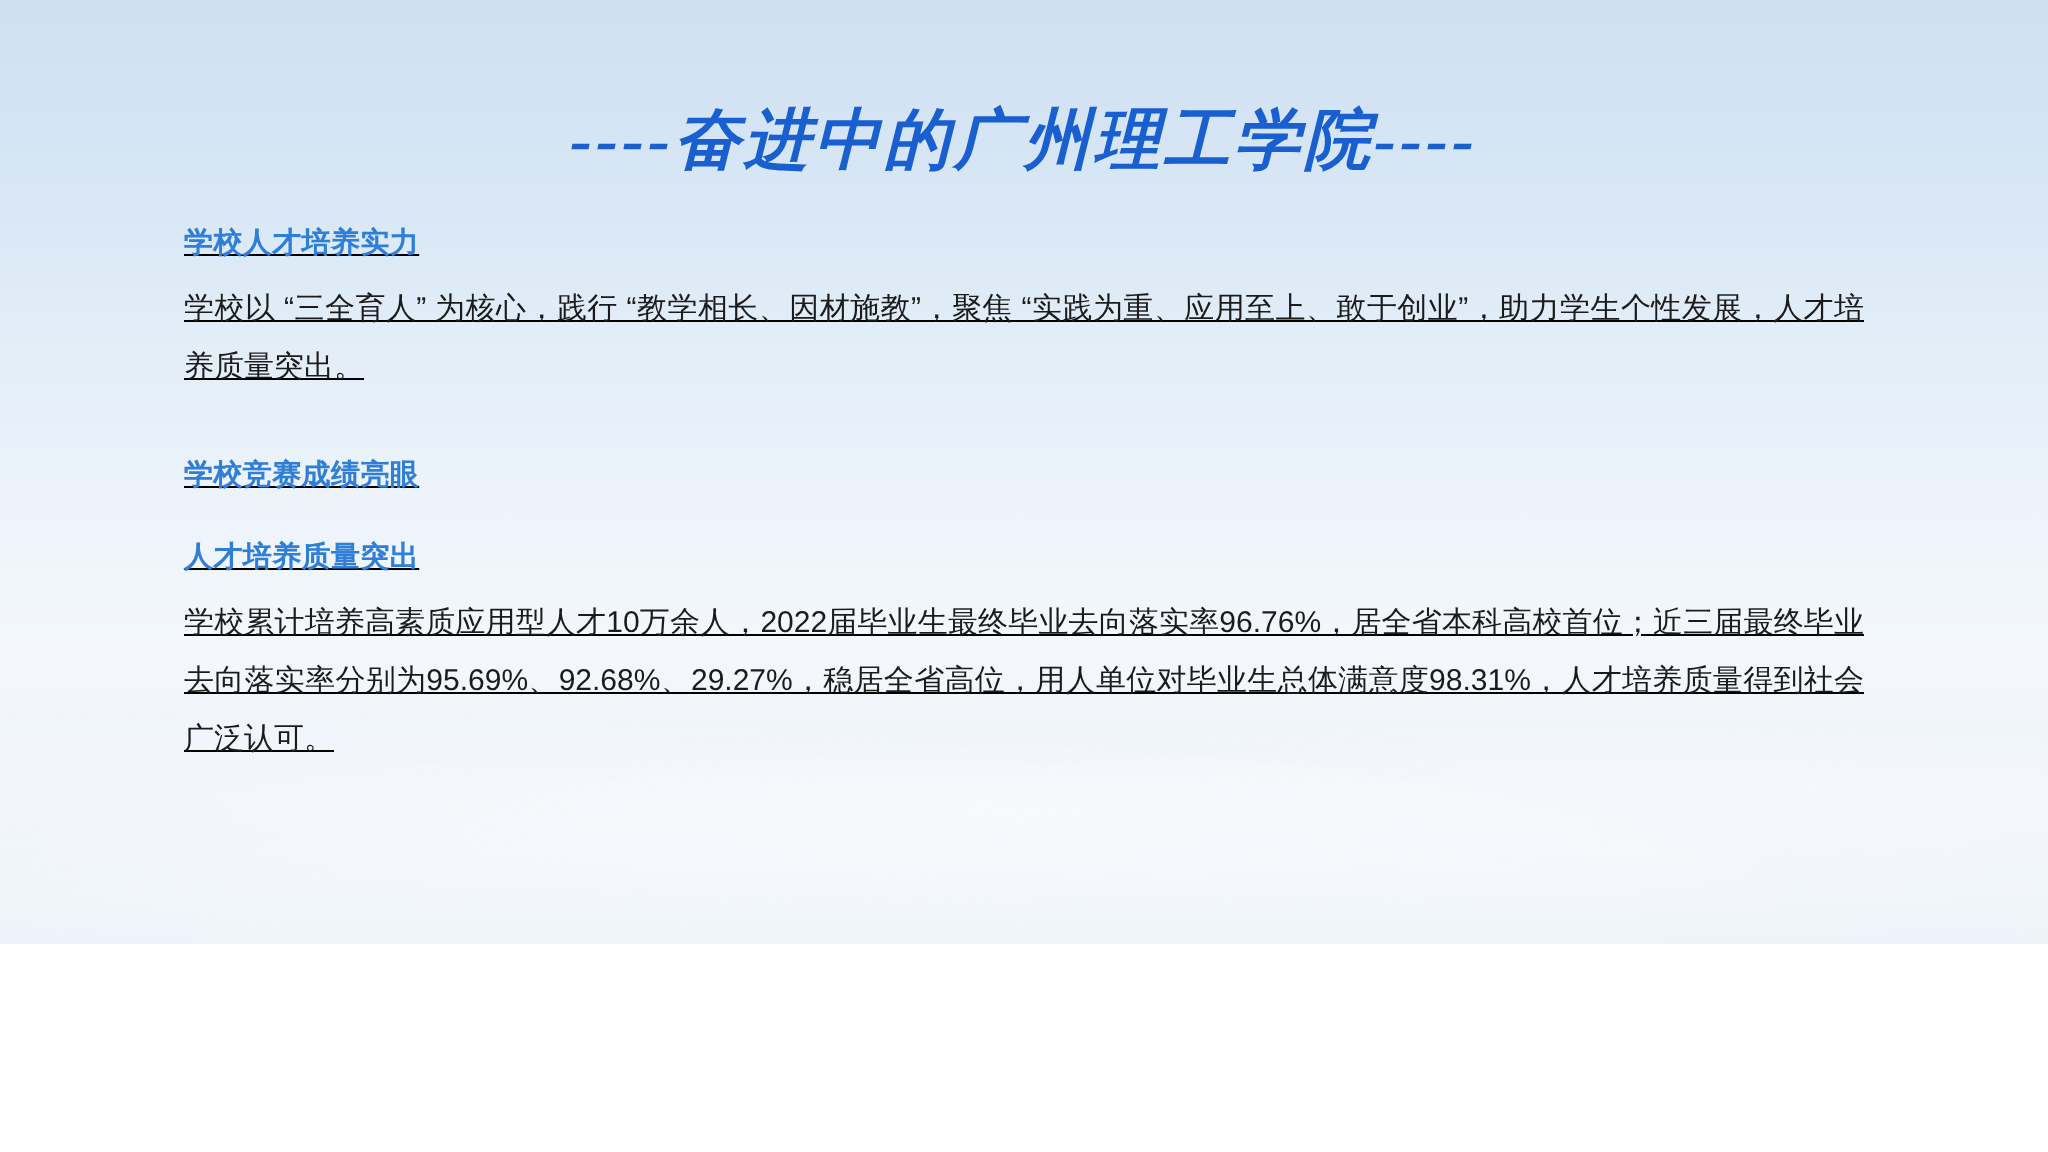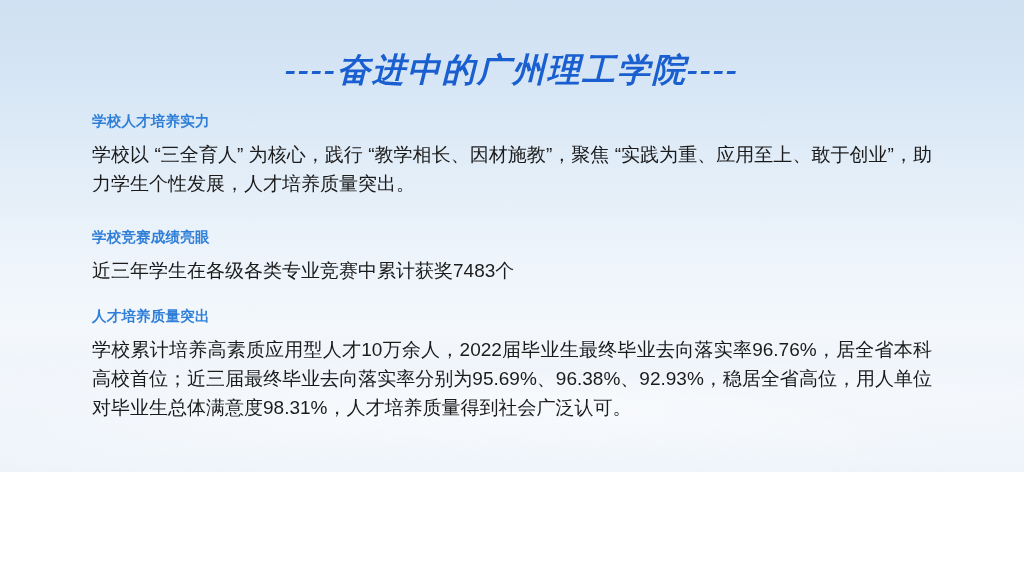--- a/index.html
+++ b/index.html
@@ -73,31 +73,32 @@
     color: #1a5fd0;
   }
   .body {
     position: absolute;
     top: 112px;
     left: 92px;
     width: 840px;
   }
   .section {
     margin-bottom: 22px;
+    text-decoration: underline;
   }
   .section-heading {
     color: #2f7fd8;
     font-weight: bold;
     font-size: 14.5px;
     margin-bottom: 9px;
     letter-spacing: 0.2px;
   }
   .para {
     color: #1b1b1b;
-    font-size: 19px;
+    font-size: 15px;
     line-height: 29px;
     text-align: justify;
   }
   .para.lines div {
     white-space: nowrap;
   }
   .sec-gap-1 { margin-bottom: 30px; }
   .sec-gap-2 { }
 </style>
 </head>
@@ -111,24 +112,23 @@
     <div class="body">
 
       <div class="section sec-gap-1">
         <div class="section-heading">学校人才培养实力</div>
         <div class="para">学校以 “三全育人” 为核心，践行 “教学相长、因材施教”，聚焦 “实践为重、应用至上、敢于创业”，助力学生个性发展，人才培养质量突出。</div>
       </div>
 
       <div class="section sec-gap-2">
         <div class="section-heading">学校竞赛成绩亮眼</div>
         <div class="para lines">
-          <div>近三年学生在各级各类专业竞赛中累计获奖7483个</div>
         </div>
       </div>
 
       <div class="section">
         <div class="section-heading">人才培养质量突出</div>
-        <div class="para">学校累计培养高素质应用型人才10万余人，2022届毕业生最终毕业去向落实率96.76%，居全省本科高校首位；近三届最终毕业去向落实率分别为95.69%、96.38%、92.93%，稳居全省高位，用人单位对毕业生总体满意度98.31%，人才培养质量得到社会广泛认可。</div>
+        <div class="para">学校累计培养高素质应用型人才10万余人，2022届毕业生最终毕业去向落实率96.76%，居全省本科高校首位；近三届最终毕业去向落实率分别为95.69%、92.68%、29.27%，稳居全省高位，用人单位对毕业生总体满意度98.31%，人才培养质量得到社会广泛认可。</div>
       </div>
 
     </div>
   </div>
 </div>
 
 </body></html>

